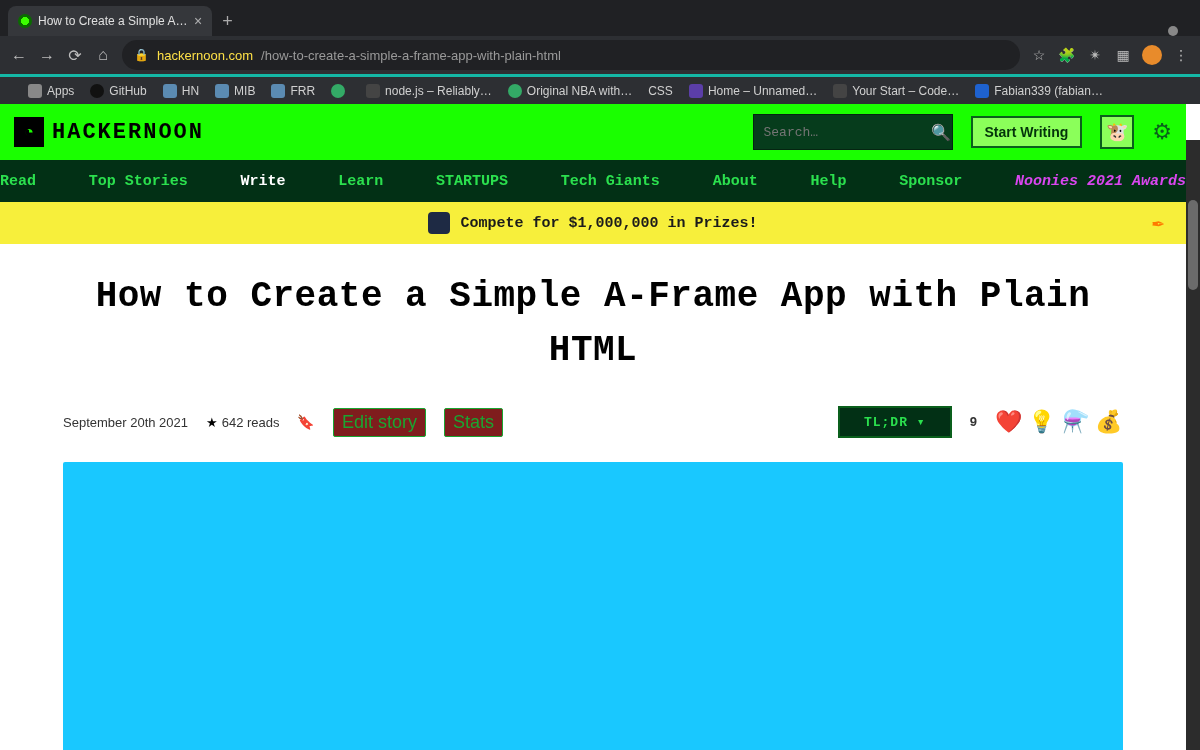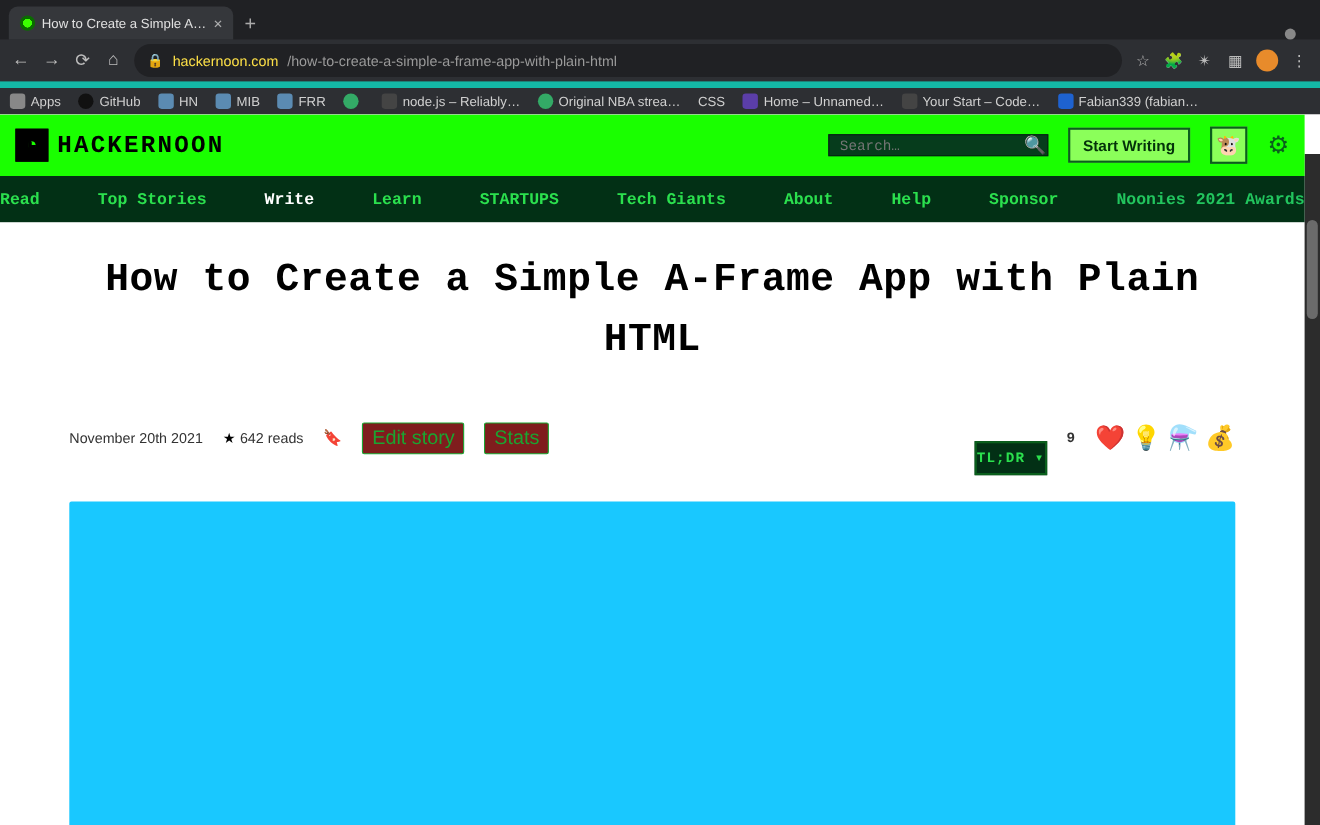--- a/index.html
+++ b/index.html
@@ -34,22 +34,22 @@
     color:#c9c9c9; font-size:13px;
   }
   .omnibox .lock{font-size:12px;}
   .omnibox .host{color:#fde047;}
   .omnibox .path{color:#9a9a9a;}
   .tb-ico{width:18px;height:18px;border-radius:4px;display:flex;align-items:center;justify-content:center;font-size:14px;color:#bbb;}
   .avatar{width:20px;height:20px;border-radius:50%;background:#e88b2b;}
 
   .bookmarks{
     display:flex; align-items:center; gap:16px;
-    height:30px; padding:0 9px;
-    background:#2d2f33; border-top:6px solid #14b8a6;
+    height:30px; padding:0 28px;
+    background:#2d2f33; border-top:3px solid #14b8a6;
     font-size:12px; color:#d0d0d0;
   }
   .bookmarks .bm{display:flex;align-items:center;gap:5px;white-space:nowrap;}
   .bk-ico{width:14px;height:14px;border-radius:3px;background:#444;display:inline-block;}
   .bk-ico.folder{background:#5b8bb2;}
   .bk-ico.globe{border-radius:50%;background:#3a6;}
   .bk-ico.gh{border-radius:50%;background:#111;}
   .bk-ico.apps{background:linear-gradient(#888,#888);}
 
   
@@ -69,21 +69,21 @@
     width:30px;height:30px;background:#000;
     display:flex;align-items:center;justify-content:center;color:#1aff00;font-weight:900;
     border:2px solid #000;
   }
   .logo-text{
     font-family:"Courier New",monospace;font-weight:900;letter-spacing:2px;font-size:22px;color:#000;
   }
   .hn-header .flex-spacer{flex:1}
   .search-wrap{
     display:flex;align-items:center;background:#063c1c;border:1px solid #042511;
-    height:20px;width:200px;padding:0 10px;
+    height:36px;width:200px;padding:0 10px;
   }
   .search-input{
     flex:1;background:transparent;border:0;outline:0;color:#a9d9b7;font-family:"Courier New",monospace;font-size:13px;
   }
   .search-ico{color:#2be04e;font-size:16px;}
   .start-writing{
     border:2px solid #0a5f1c;background:#8bff5a;color:#04330a;
     font-family:Liberation Sans, sans-serif;font-weight:700;padding:6px 12px;font-size:14px;
   }
   .pixel-ico{
@@ -92,21 +92,21 @@
   }
   .gear-ico{font-size:22px;color:#0a5f1c;}
 
   .hn-nav{
     height:42px;background:#023015;color:#c9f7cd;
     display:flex;align-items:center;justify-content:space-between;gap:28px;
     font-family:"Courier New",monospace;font-weight:700;font-size:15px;
   }
   .hn-nav .item{color:#2be04e;}
   .hn-nav .item.active{color:#fff;}
-  .hn-nav .item.white{color:#22c55e;}
+  .hn-nav .item.white{color:#d946ef;font-style:italic;}
 
   .promo{
     height:42px;background:#f7ef3b;color:#1b1b1b;
     display:flex;align-items:center;justify-content:center;gap:10px;
     font-family:"Courier New",monospace;font-weight:700;font-size:15px;
     position:relative;
   }
   .promo-ico{width:22px;height:22px;background:#1e2a44;border-radius:4px;display:inline-block;}
   .promo .flame{position:absolute;right:22px;top:8px;font-size:20px;color:#ff7a00;}
 
@@ -124,21 +124,21 @@
   .pill{
     border:1px solid #1aa531;color:#1aa531;background:#7f1d1d;
     padding:3px 8px;font-size:18px;border-radius:2px;
   }
   .meta-spacer{flex:1}
   .term-badge{
     border:2px solid #0a5f1c;background:#023015;color:#2be04e;
     font-family:"Courier New",monospace;font-weight:700;font-size:13px;
     padding:6px 10px;letter-spacing:1px;
   }
-  .term-badge.small{padding:6px 0;margin-top:37px;}
+  .term-badge.small{padding:6px 24px;}
   .react-count{font-family:"Courier New",monospace;font-weight:700;}
   .react-icons{display:flex;align-items:center;gap:6px;font-size:22px;}
 
   .hero{
     margin-top:24px;height:300px;background:#19c8ff;border-radius:2px;
   }
 </style>
 </head>
 <body>
 
@@ -196,21 +196,21 @@
     <span class="bm">
         <span class="bk-ico globe"></span>
         <span></span>
       </span>
     <span class="bm">
         <span class="bk-ico"></span>
         <span>node.js – Reliably…</span>
       </span>
     <span class="bm">
         <span class="bk-ico globe"></span>
-        <span>Original NBA strea…</span>
+        <span>Original NBA with…</span>
       </span>
     <span class="bm">
         <span>CSS</span>
       </span>
     <span class="bm">
         <span class="bk-ico" style="background:#5b3ea8"></span>
         <span>Home – Unnamed…</span>
       </span>
     <span class="bm">
         <span class="bk-ico"></span>
@@ -250,26 +250,31 @@
       <span class="item active">Write</span>
       <span class="item">Learn</span>
       <span class="item">STARTUPS</span>
       <span class="item">Tech Giants</span>
       <span class="item">About</span>
       <span class="item">Help</span>
       <span class="item">Sponsor</span>
       <span class="item white">Noonies 2021 Awards</span>
     </div>
 
+    <div class="promo">
+      <span class="promo-ico"></span>
+      <span>Compete for $1,000,000 in Prizes!</span>
+      <span class="flame">✒</span>
+    </div>
 
     <div class="article">
       <h1>How to Create a Simple A-Frame App with Plain HTML</h1>
 
       <div class="meta-row">
-        <span>November 20th 2021</span>
+        <span>September 20th 2021</span>
         <span class="reads">
           <span class="star">★</span>
           <span>642 reads</span>
         </span>
         <span class="bmk">🔖</span>
         <span class="pill">Edit story</span>
         <span class="pill">Stats</span>
         <div class="meta-spacer"></div>
         <span class="term-badge small">TL;DR ▾</span>
         <span class="react-count">9</span>

